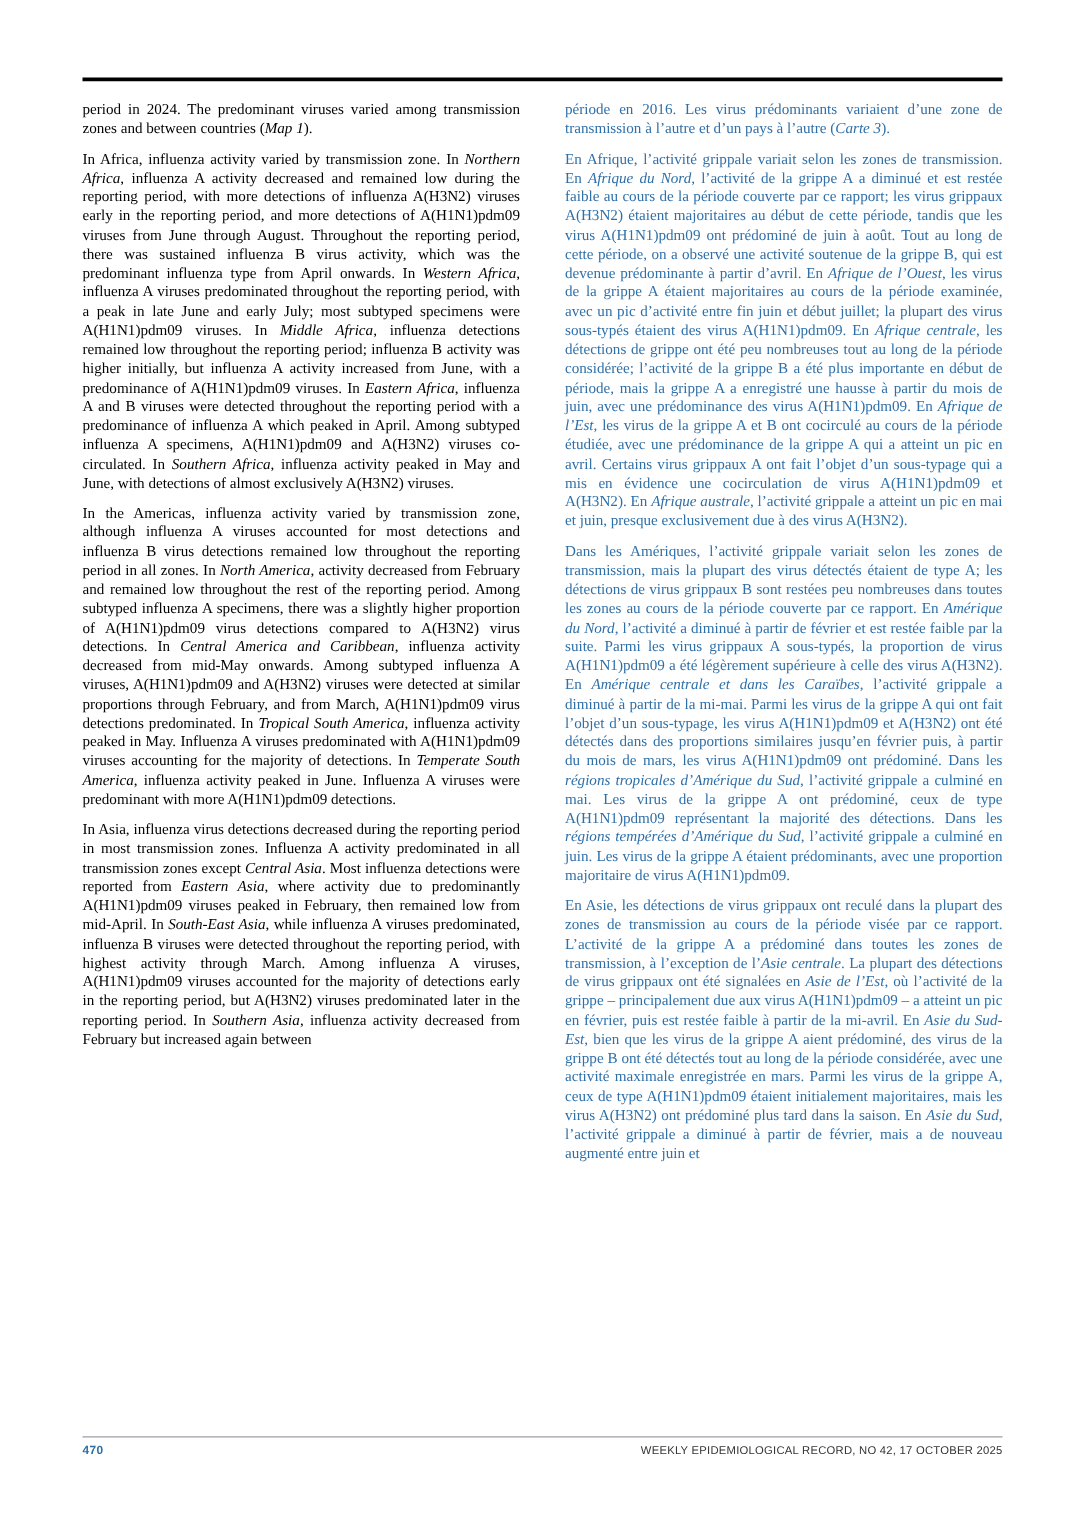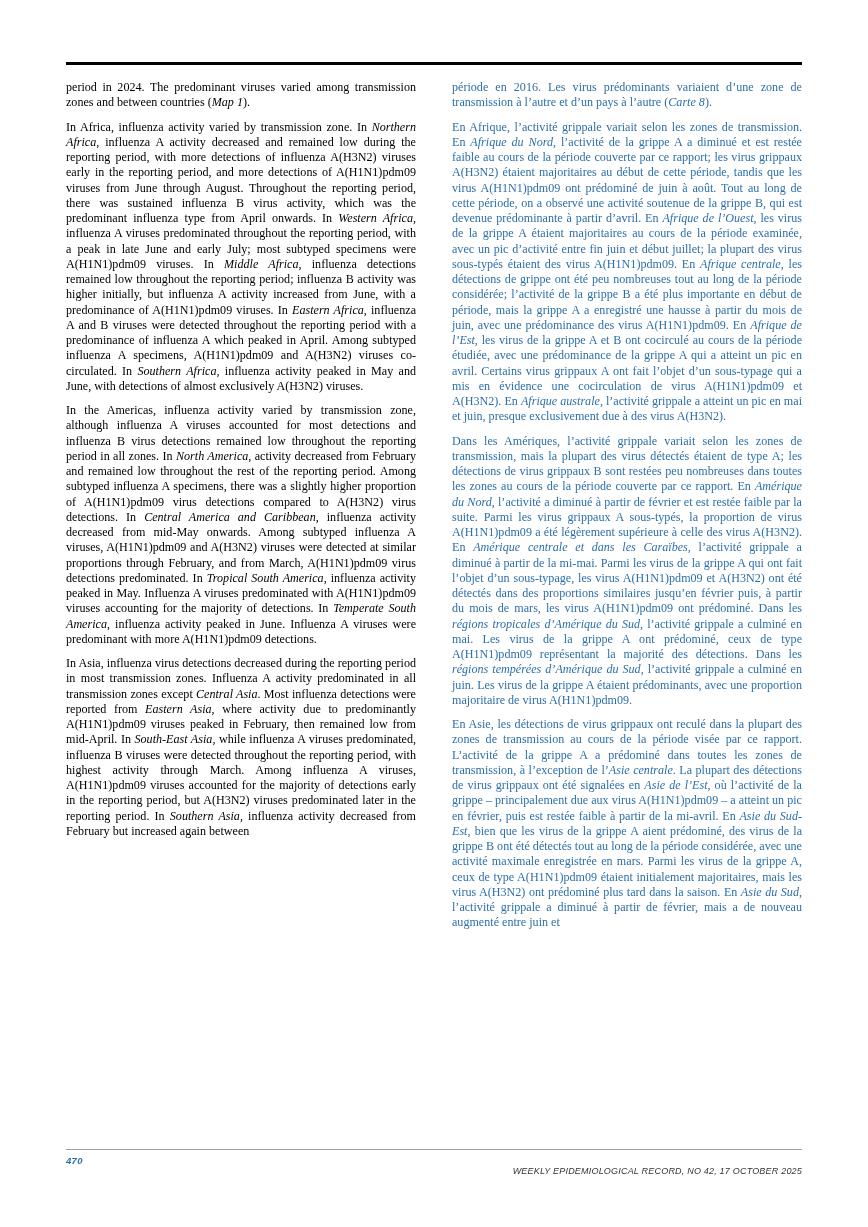--- a/index.html
+++ b/index.html
@@ -59,21 +59,20 @@
   }
   b { font-weight: normal; }
   i { font-style: italic; }
 
   .footer {
     position: absolute;
     left: 66px;
     right: 66px;
     bottom: 56px;
     height: 22px;
-    font-style: italic;
   }
   .footer-rule {
     position: absolute;
     left: 0;
     right: 0;
     top: 0;
     height: 1px;
     background: #9aa0a6;
   }
   .page-number {
@@ -82,21 +81,21 @@
     top: 6px;
     font-family: "Liberation Sans", sans-serif;
     font-size: 9.5px;
     font-weight: bold;
     color: #2e6fa8;
     letter-spacing: 0.3px;
   }
   .footer-text {
     position: absolute;
     right: 0;
-    top: 17px;
+    top: 6px;
     font-family: "Liberation Sans", sans-serif;
     font-size: 9px;
     color: #333333;
     letter-spacing: 0.2px;
   }
 </style>
 </head>
 <body>
 
 <div class="page">
@@ -104,21 +103,21 @@
   <div class="top-rule"></div>
 
   <div class="columns">
     <div class="col en" id="col-en">
         <p class="first"><span>period in 2024. The predominant viruses varied among transmission zones and between countries (</span><i>Map 1</i><span>).</span></p>
         <p><b>In Africa</b><span>, influenza activity varied by transmission zone. In </span><i>Northern Africa</i><span>, influenza A activity decreased and remained low during the reporting period, with more detections of influenza A(H3N2) viruses early in the reporting period, and more detections of A(H1N1)pdm09 viruses from June through August. Throughout the reporting period, there was sustained influenza B virus activity, which was the predominant influenza type from April onwards. In </span><i>Western Africa</i><span>, influenza A viruses predominated throughout the reporting period, with a peak in late June and early July; most subtyped specimens were A(H1N1)pdm09 viruses. In </span><i>Middle Africa</i><span>, influenza detections remained low throughout the reporting period; influenza B activity was higher initially, but influenza A activity increased from June, with a predominance of A(H1N1)pdm09 viruses. In </span><i>Eastern Africa</i><span>, influenza A and B viruses were detected throughout the reporting period with a predominance of influenza A which peaked in April. Among subtyped influenza A specimens, A(H1N1)pdm09 and A(H3N2) viruses co-circulated. In </span><i>Southern Africa</i><span>, influenza activity peaked in May and June, with detections of almost exclusively A(H3N2) viruses.</span></p>
         <p><b>In the Americas</b><span>, influenza activity varied by transmission zone, although influenza A viruses accounted for most detections and influenza B virus detections remained low throughout the reporting period in all zones. In </span><i>North America</i><span>, activity decreased from February and remained low throughout the rest of the reporting period. Among subtyped influenza A specimens, there was a slightly higher proportion of A(H1N1)pdm09 virus detections compared to A(H3N2) virus detections. In </span><i>Central America and Caribbean</i><span>, influenza activity decreased from mid-May onwards. Among subtyped influenza A viruses, A(H1N1)pdm09 and A(H3N2) viruses were detected at similar proportions through February, and from March, A(H1N1)pdm09 virus detections predominated. In </span><i>Tropical South America</i><span>, influenza activity peaked in May. Influenza A viruses predominated with A(H1N1)pdm09 viruses accounting for the majority of detections. In </span><i>Temperate South America</i><span>, influenza activity peaked in June. Influenza A viruses were predominant with more A(H1N1)pdm09 detections.</span></p>
         <p><b>In Asia</b><span>, influenza virus detections decreased during the reporting period in most transmission zones. Influenza A activity predominated in all transmission zones except </span><b><i>Central Asia</i></b><span>. Most influenza detections were reported from </span><i>Eastern Asia</i><span>, where activity due to predominantly A(H1N1)pdm09 viruses peaked in February, then remained low from mid-April. In </span><i>South-East Asia</i><span>, while influenza A viruses predominated, influenza B viruses were detected throughout the reporting period, with highest activity through March. Among influenza A viruses, A(H1N1)pdm09 viruses accounted for the majority of detections early in the reporting period, but A(H3N2) viruses predominated later in the reporting period. In </span><i>Southern Asia</i><span>, influenza activity decreased from February but increased again between</span></p>
       </div>
     <div class="col fr" id="col-fr">
-        <p class="first"><span>période en 2016. Les virus prédominants variaient d’une zone de transmission à l’autre et d’un pays à l’autre (</span><i>Carte 8</i><span>).</span></p>
+        <p class="first"><span>période en 2016. Les virus prédominants variaient d’une zone de transmission à l’autre et d’un pays à l’autre (</span><i>Carte 3</i><span>).</span></p>
         <p><b>En Afrique</b><span>, l’activité grippale variait selon les zones de transmission. En </span><i>Afrique du Nord</i><span>, l’activité de la grippe A a diminué et est restée faible au cours de la période couverte par ce rapport; les virus grippaux A(H3N2) étaient majoritaires au début de cette période, tandis que les virus A(H1N1)pdm09 ont prédominé de juin à août. Tout au long de cette période, on a observé une activité soutenue de la grippe B, qui est devenue prédominante à partir d’avril. En </span><i>Afrique de l’Ouest</i><span>, les virus de la grippe A étaient majoritaires au cours de la période examinée, avec un pic d’activité entre fin juin et début juillet; la plupart des virus sous-typés étaient des virus A(H1N1)pdm09. En </span><i>Afrique centrale</i><span>, les détections de grippe ont été peu nombreuses tout au long de la période considérée; l’activité de la grippe B a été plus importante en début de période, mais la grippe A a enregistré une hausse à partir du mois de juin, avec une prédominance des virus A(H1N1)pdm09. En </span><i>Afrique de l’Est</i><span>, les virus de la grippe A et B ont cocirculé au cours de la période étudiée, avec une prédominance de la grippe A qui a atteint un pic en avril. Certains virus grippaux A ont fait l’objet d’un sous-typage qui a mis en évidence une cocirculation de virus A(H1N1)pdm09 et A(H3N2). En </span><i>Afrique australe</i><span>, l’activité grippale a atteint un pic en mai et juin, presque exclusivement due à des virus A(H3N2).</span></p>
         <p><b>Dans les Amériques</b><span>, l’activité grippale variait selon les zones de transmission, mais la plupart des virus détectés étaient de type A; les détections de virus grippaux B sont restées peu nombreuses dans toutes les zones au cours de la période couverte par ce rapport. En </span><i>Amérique du Nord</i><span>, l’activité a diminué à partir de février et est restée faible par la suite. Parmi les virus grippaux A sous-typés, la proportion de virus A(H1N1)pdm09 a été légèrement supérieure à celle des virus A(H3N2). En </span><i>Amérique centrale et dans les Caraïbes</i><span>, l’activité grippale a diminué à partir de la mi-mai. Parmi les virus de la grippe A qui ont fait l’objet d’un sous-typage, les virus A(H1N1)pdm09 et A(H3N2) ont été détectés dans des proportions similaires jusqu’en février puis, à partir du mois de mars, les virus A(H1N1)pdm09 ont prédominé. Dans les </span><i>régions tropicales d’Amérique du Sud</i><span>, l’activité grippale a culminé en mai. Les virus de la grippe A ont prédominé, ceux de type A(H1N1)pdm09 représentant la majorité des détections. Dans les </span><i>régions tempérées d’Amérique du Sud</i><span>, l’activité grippale a culminé en juin. Les virus de la grippe A étaient prédominants, avec une proportion majoritaire de virus A(H1N1)pdm09.</span></p>
         <p><b>En Asie</b><span>, les détections de virus grippaux ont reculé dans la plupart des zones de transmission au cours de la période visée par ce rapport. L’activité de la grippe A a prédominé dans toutes les zones de transmission, à l’exception de l’</span><i>Asie centrale</i><span>. La plupart des détections de virus grippaux ont été signalées en </span><i>Asie de l’Est</i><span>, où l’activité de la grippe – principalement due aux virus A(H1N1)pdm09 – a atteint un pic en février, puis est restée faible à partir de la mi-avril. En </span><i>Asie du Sud-Est</i><span>, bien que les virus de la grippe A aient prédominé, des virus de la grippe B ont été détectés tout au long de la période considérée, avec une activité maximale enregistrée en mars. Parmi les virus de la grippe A, ceux de type A(H1N1)pdm09 étaient initialement majoritaires, mais les virus A(H3N2) ont prédominé plus tard dans la saison. En </span><i>Asie du Sud</i><span>, l’activité grippale a diminué à partir de février, mais a de nouveau augmenté entre juin et</span></p>
       </div>
   </div>
 
   <div class="footer">
     <div class="footer-rule"></div>
     <div class="page-number">470</div>
     <div class="footer-text">WEEKLY EPIDEMIOLOGICAL RECORD, NO 42, 17 OCTOBER 2025</div>

